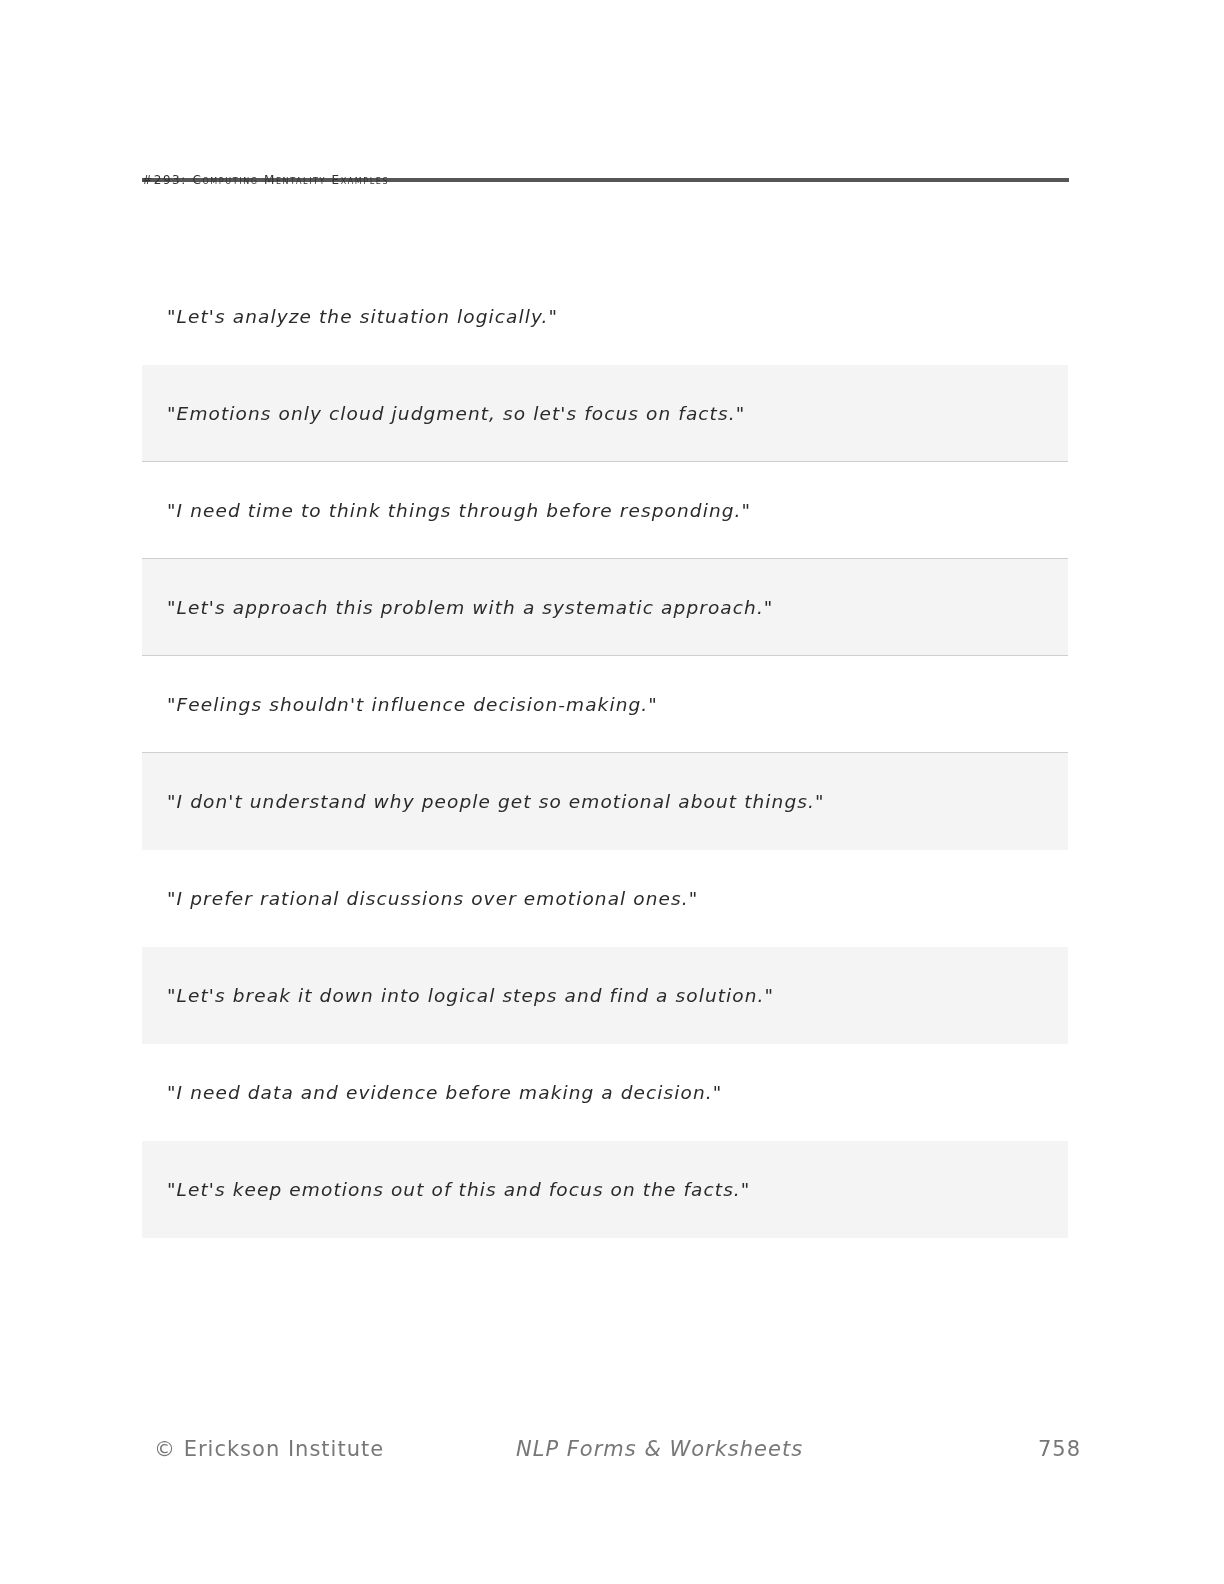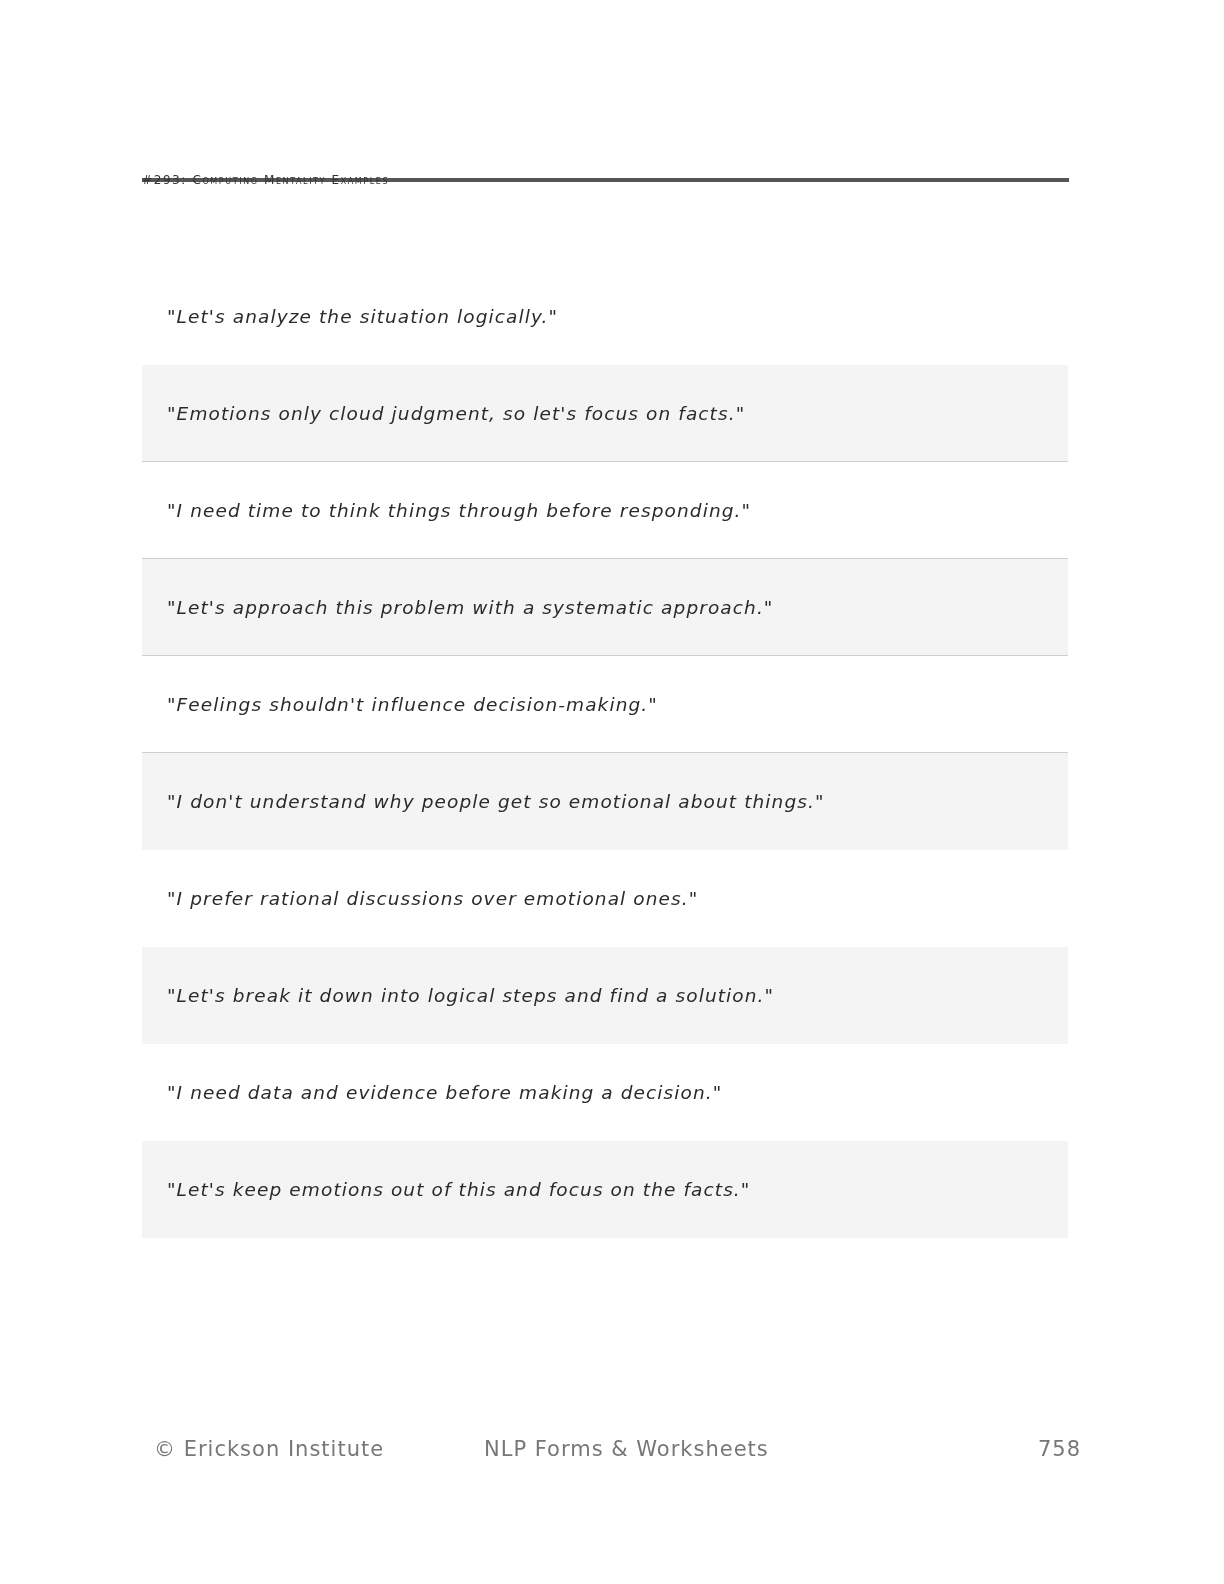--- a/index.html
+++ b/index.html
@@ -12,21 +12,21 @@
     .row { height: 97px; box-sizing: border-box; display: flex; align-items: center;
            padding-left: 25px; background: #ffffff; }
     .row.shaded { background: #f4f4f4; }
     .row.bordered { border-bottom: 1px solid #cfcfcf; }
     .row-text { font-style: italic; font-size: 18.5px; letter-spacing: 1.1px; color: #2a2a2a;
                 white-space: nowrap; font-family: "DejaVu Sans", sans-serif; }
     .footer { position: absolute; top: 1437px; left: 142px; width: 927px; height: 24px;
               font-size: 21px; color: #777; letter-spacing: 1px; margin-left: 12px; }
     .footer span { position: absolute; top: 0; white-space: nowrap; }
     .footer .left { left: 0; }
-    .footer .center { left: 330px; }
+    .footer .center { left: 362px; font-style: italic; }
     .footer .right { right: 0; }
   </style>
 </head>
 <body>
 
 <div class="top-rule"></div>
 <div class="page-title">
   <span>#293:</span>
   <span>Computing Mentality Examples</span>
 </div>

